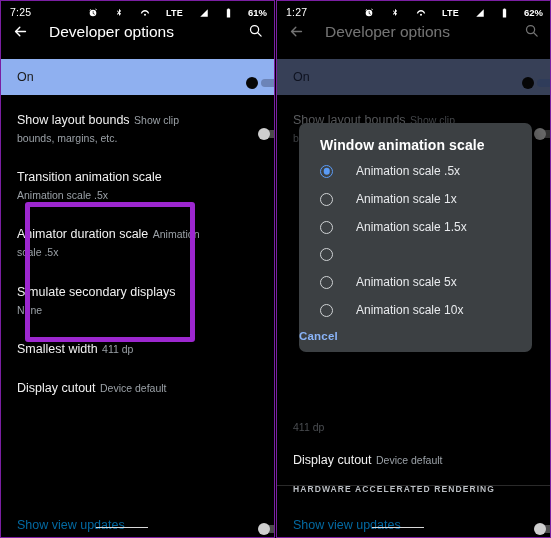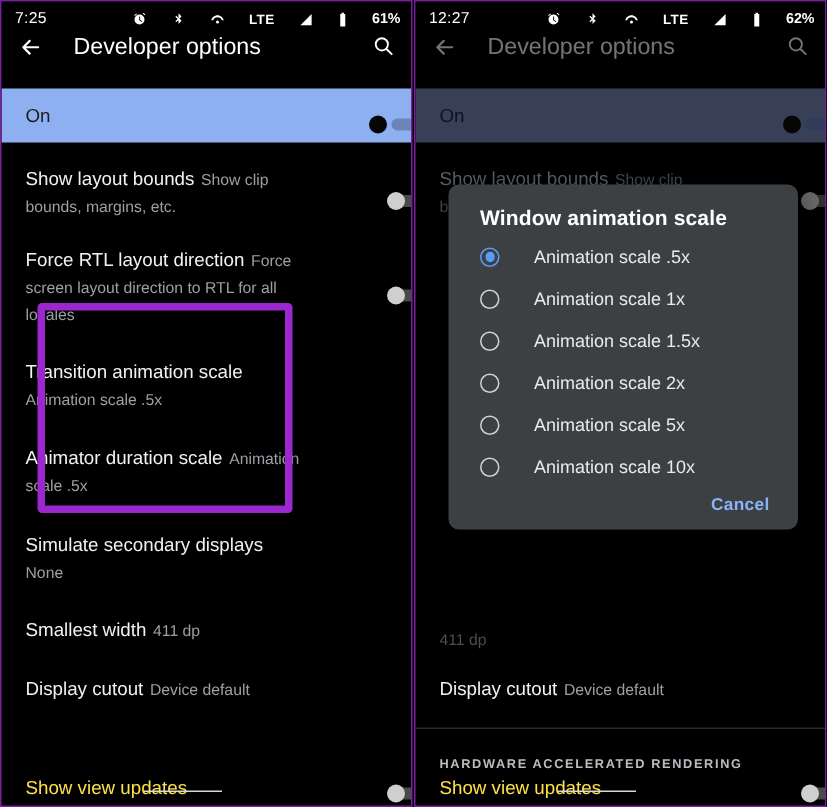--- a/index.html
+++ b/index.html
@@ -109,27 +109,27 @@
     width:13px; height:13px; border-radius:50%;
     border:1.6px solid #cfd2d4; position:relative; flex:0 0 auto;
   }
   .opt.sel .radio{ border-color:#5a9bf6; }
   .opt.sel .radio::after{
     content:""; position:absolute; left:50%; top:50%;
     width:6.5px; height:6.5px; border-radius:50%; background:#5a9bf6;
     transform:translate(-50%,-50%);
   }
   .opt .olabel{ font-size:12px; color:#e8eaed; margin-left:23px; }
-  .dialog .actions{ display:flex; justify-content:flex-end; padding:6px 19px 4px 0; }
+  .dialog .actions{ display:flex; padding:6px 19px 4px 0; }
   .cancel{ font-size:11.5px; color:#8ab4f8; font-weight:bold; letter-spacing:.2px; }
 
   
   .bottom-row{ position:absolute; left:0; right:0; bottom:0; height:20px; overflow:hidden; }
   .bottom-row .t1{
-    position:absolute; left:16px; top:1px; font-size:12.5px; color:#fde047;
+    position:absolute; left:16px; top:1px; font-size:12.5px; color:#0369a1;
     white-space:nowrap;
   }
   .bottom-row .strike{
     position:absolute; left:95px; top:10px; width:52px; height:1.4px; background:#d8d8d8;
   }
   .bottom-row .sw{ position:absolute; right:16px; top:6px; }
 </style>
 </head>
 <body>
 
@@ -190,31 +190,20 @@
           <span class="t1">Show layout bounds</span>
           <span class="t2">Show clip bounds, margins, etc.</span>
         </span>
         <span class="sw">
           <span class="switch off">
             <span class="track"></span><span class="knob"></span>
           </span>
         </span>
       </div>
 
-      <div class="item">
-        <span class="texts">
-          <span class="t1">Force RTL layout direction</span>
-          <span class="t2">Force screen layout direction to RTL for all locales</span>
-        </span>
-        <span class="sw">
-          <span class="switch off">
-            <span class="track"></span><span class="knob"></span>
-          </span>
-        </span>
-      </div>
 
 
       <div class="item" style="padding-top:12px">
         <span class="texts">
           <span class="t1">Transition animation scale</span>
           <span class="t2">Animation scale .5x</span>
         </span>
       </div>
 
       <div class="item" style="padding-top:12px">
@@ -256,21 +245,21 @@
         </span>
       </span>
     </div>
 
     <div class="annot"></div>
   </div>
 
   <div class="phone right">
 
     <div class="statusbar">
-      <span class="clock">12:27</span>
+      <span class="clock">1:27</span>
       <span class="status-right">
         <svg class="sicon" width="10" height="10" viewBox="0 0 24 24" fill="#fff">
             <path d="M12 4a8 8 0 108 8 8 8 0 00-8-8zm1 8.6l3.3 2-0.8 1.3L11.5 13V7h1.5z"></path>
             <path d="M3.5 5.2L6.8 2.4l1 1.2-3.3 2.8zM20.5 5.2l-3.3-2.8 1-1.2 3.3 2.8z"></path>
           </svg>
         <svg class="sicon" width="10" height="10" viewBox="0 0 24 24" fill="#fff">
             <path d="M12 2l5 5-3.5 3.5L17 14l-5 5V13l-3.5 3L7 14.6 10.6 11 7 7.4 8.5 6 12 9.5V2z"></path>
           </svg>
         <svg class="sicon" width="10" height="10" viewBox="0 0 24 24" fill="#fff">
             <path d="M12 5C7 5 3 9 2 13h3c1-2.5 3.7-4.5 7-4.5s6 2 7 4.5h3c-1-4-5-8-10-8z"></path>
@@ -329,21 +318,21 @@
     </div>
 
     <div class="item" style="position:absolute;top:440px;left:0;right:0">
       <span class="texts">
         <span class="t1">Display cutout</span>
         <span class="t2">Device default</span>
       </span>
     </div>
 
     <div class="divider" style="position:absolute;top:484px;left:0;right:0;margin:0"></div>
-    <div class="section-head" style="position:absolute;top:489px;left:0;right:0">HARDWARE ACCELERATED RENDERING</div>
+    <div class="section-head" style="position:absolute;top:469px;left:0;right:0">HARDWARE ACCELERATED RENDERING</div>
 
     <div class="bottom-row">
       <span class="t1">Show view updates</span>
       <span class="strike"></span>
       <span class="sw">
         <span class="switch off">
           <span class="track"></span><span class="knob"></span>
         </span>
       </span>
     </div>
@@ -358,21 +347,20 @@
       <div class="opt">
         <span class="radio"></span>
         <span class="olabel">Animation scale 1x</span>
       </div>
       <div class="opt">
         <span class="radio"></span>
         <span class="olabel">Animation scale 1.5x</span>
       </div>
       <div class="opt">
         <span class="radio"></span>
-        <span class="olabel">Animation scale 2x</span>
       </div>
       <div class="opt">
         <span class="radio"></span>
         <span class="olabel">Animation scale 5x</span>
       </div>
       <div class="opt">
         <span class="radio"></span>
         <span class="olabel">Animation scale 10x</span>
       </div>
 

